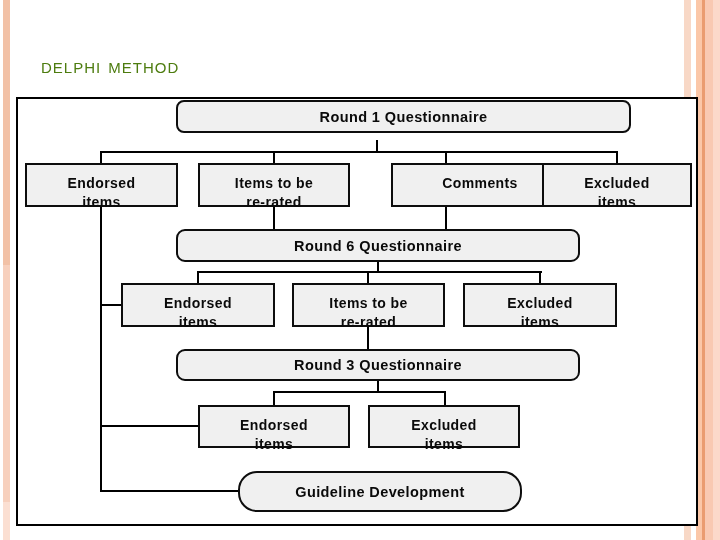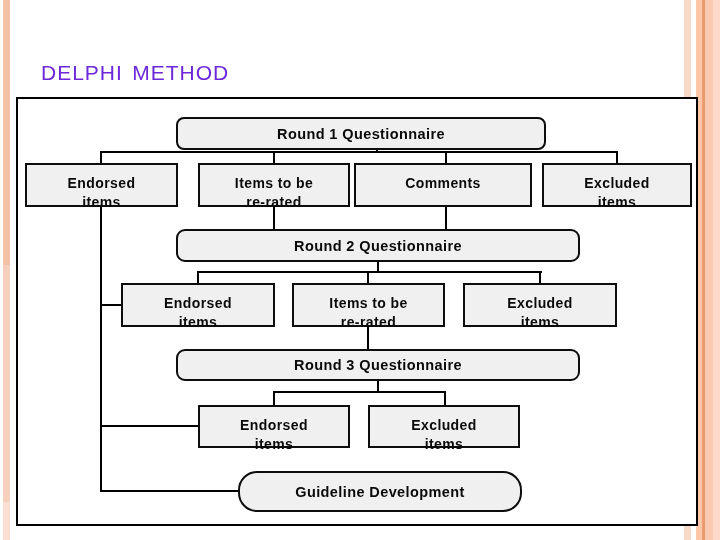--- a/index.html
+++ b/index.html
@@ -15,22 +15,22 @@
   .stripe-right-thin{
     position:absolute;left:684px;top:0;width:7px;height:540px;background:#f8d8c6;
   }
   .stripe-right-band{
     position:absolute;left:696px;top:0;width:24px;height:540px;
     background:linear-gradient(90deg,#fbc7a8 0,#fbc7a8 6px,#ea9c70 6px,#ea9c70 9px,#f9c9b2 9px,#f9c9b2 17px,#fcd9ca 17px,#fcd9ca 24px);
   }
   
   .title{
     position:absolute;left:41px;top:53px;
-    font-size:30px;font-weight:400;letter-spacing:1px;
-    color:#6d28d9;font-variant:small-caps;text-transform:lowercase;
+    font-size:22px;font-weight:400;letter-spacing:1px;
+    color:#4d7c0f;font-variant:small-caps;text-transform:lowercase;
   }
   
   .frame{
     position:absolute;left:16px;top:97px;width:682px;height:429px;
     background:#ffffff;border:2px solid #000000;box-sizing:border-box;
   }
   
   .rbox,.sbox{
     position:absolute;box-sizing:border-box;background:#f0f0f0;
     border:2px solid #0d0d0d;color:#0a0a0a;font-weight:700;
@@ -81,42 +81,42 @@
   <div class="c" style="left:377px;top:381px;width:2px;height:12px;"></div>
   <div class="c" style="left:273px;top:391px;width:173px;height:2px;"></div>
   <div class="c" style="left:273px;top:391px;width:2px;height:15px;"></div>
   <div class="c" style="left:444px;top:391px;width:2px;height:15px;"></div>
 
   <div class="c" style="left:100px;top:206px;width:2px;height:286px;"></div>
   <div class="c" style="left:100px;top:304px;width:22px;height:2px;"></div>
   <div class="c" style="left:100px;top:425px;width:99px;height:2px;"></div>
   <div class="c" style="left:100px;top:490px;width:139px;height:2px;"></div>
 
-  <div class="rbox" style="left:176px;top:117px;width:370px;height:33px;border-radius:8px;">
+  <div class="rbox" style="left:176px;top:100px;width:455px;height:33px;border-radius:8px;">
     <span>Round 1 Questionnaire</span>
   </div>
   <div class="rbox" style="left:176px;top:229px;width:404px;height:33px;">
-    <span>Round 2 Questionnaire</span>
+    <span>Round 6 Questionnaire</span>
   </div>
   <div class="rbox" style="left:176px;top:349px;width:404px;height:32px;">
     <span>Round 3 Questionnaire</span>
   </div>
   <div class="rbox" style="left:238px;top:471px;width:284px;height:41px;border-radius:19px;">
     <span>Guideline Development</span>
   </div>
 
   <div class="sbox" style="left:25px;top:163px;width:153px;height:44px;">
     <span>Endorsed</span>
     <span>items</span>
   </div>
   <div class="sbox" style="left:198px;top:163px;width:152px;height:44px;">
     <span>Items to be</span>
     <span>re-rated</span>
   </div>
-  <div class="sbox" style="left:354px;top:163px;width:178px;height:44px;">
+  <div class="sbox" style="left:391px;top:163px;width:178px;height:44px;">
     <span>Comments</span>
     <span></span>
   </div>
   <div class="sbox" style="left:542px;top:163px;width:150px;height:44px;">
     <span>Excluded</span>
     <span>items</span>
   </div>
 
   <div class="sbox" style="left:121px;top:283px;width:154px;height:44px;">
     <span>Endorsed</span>

